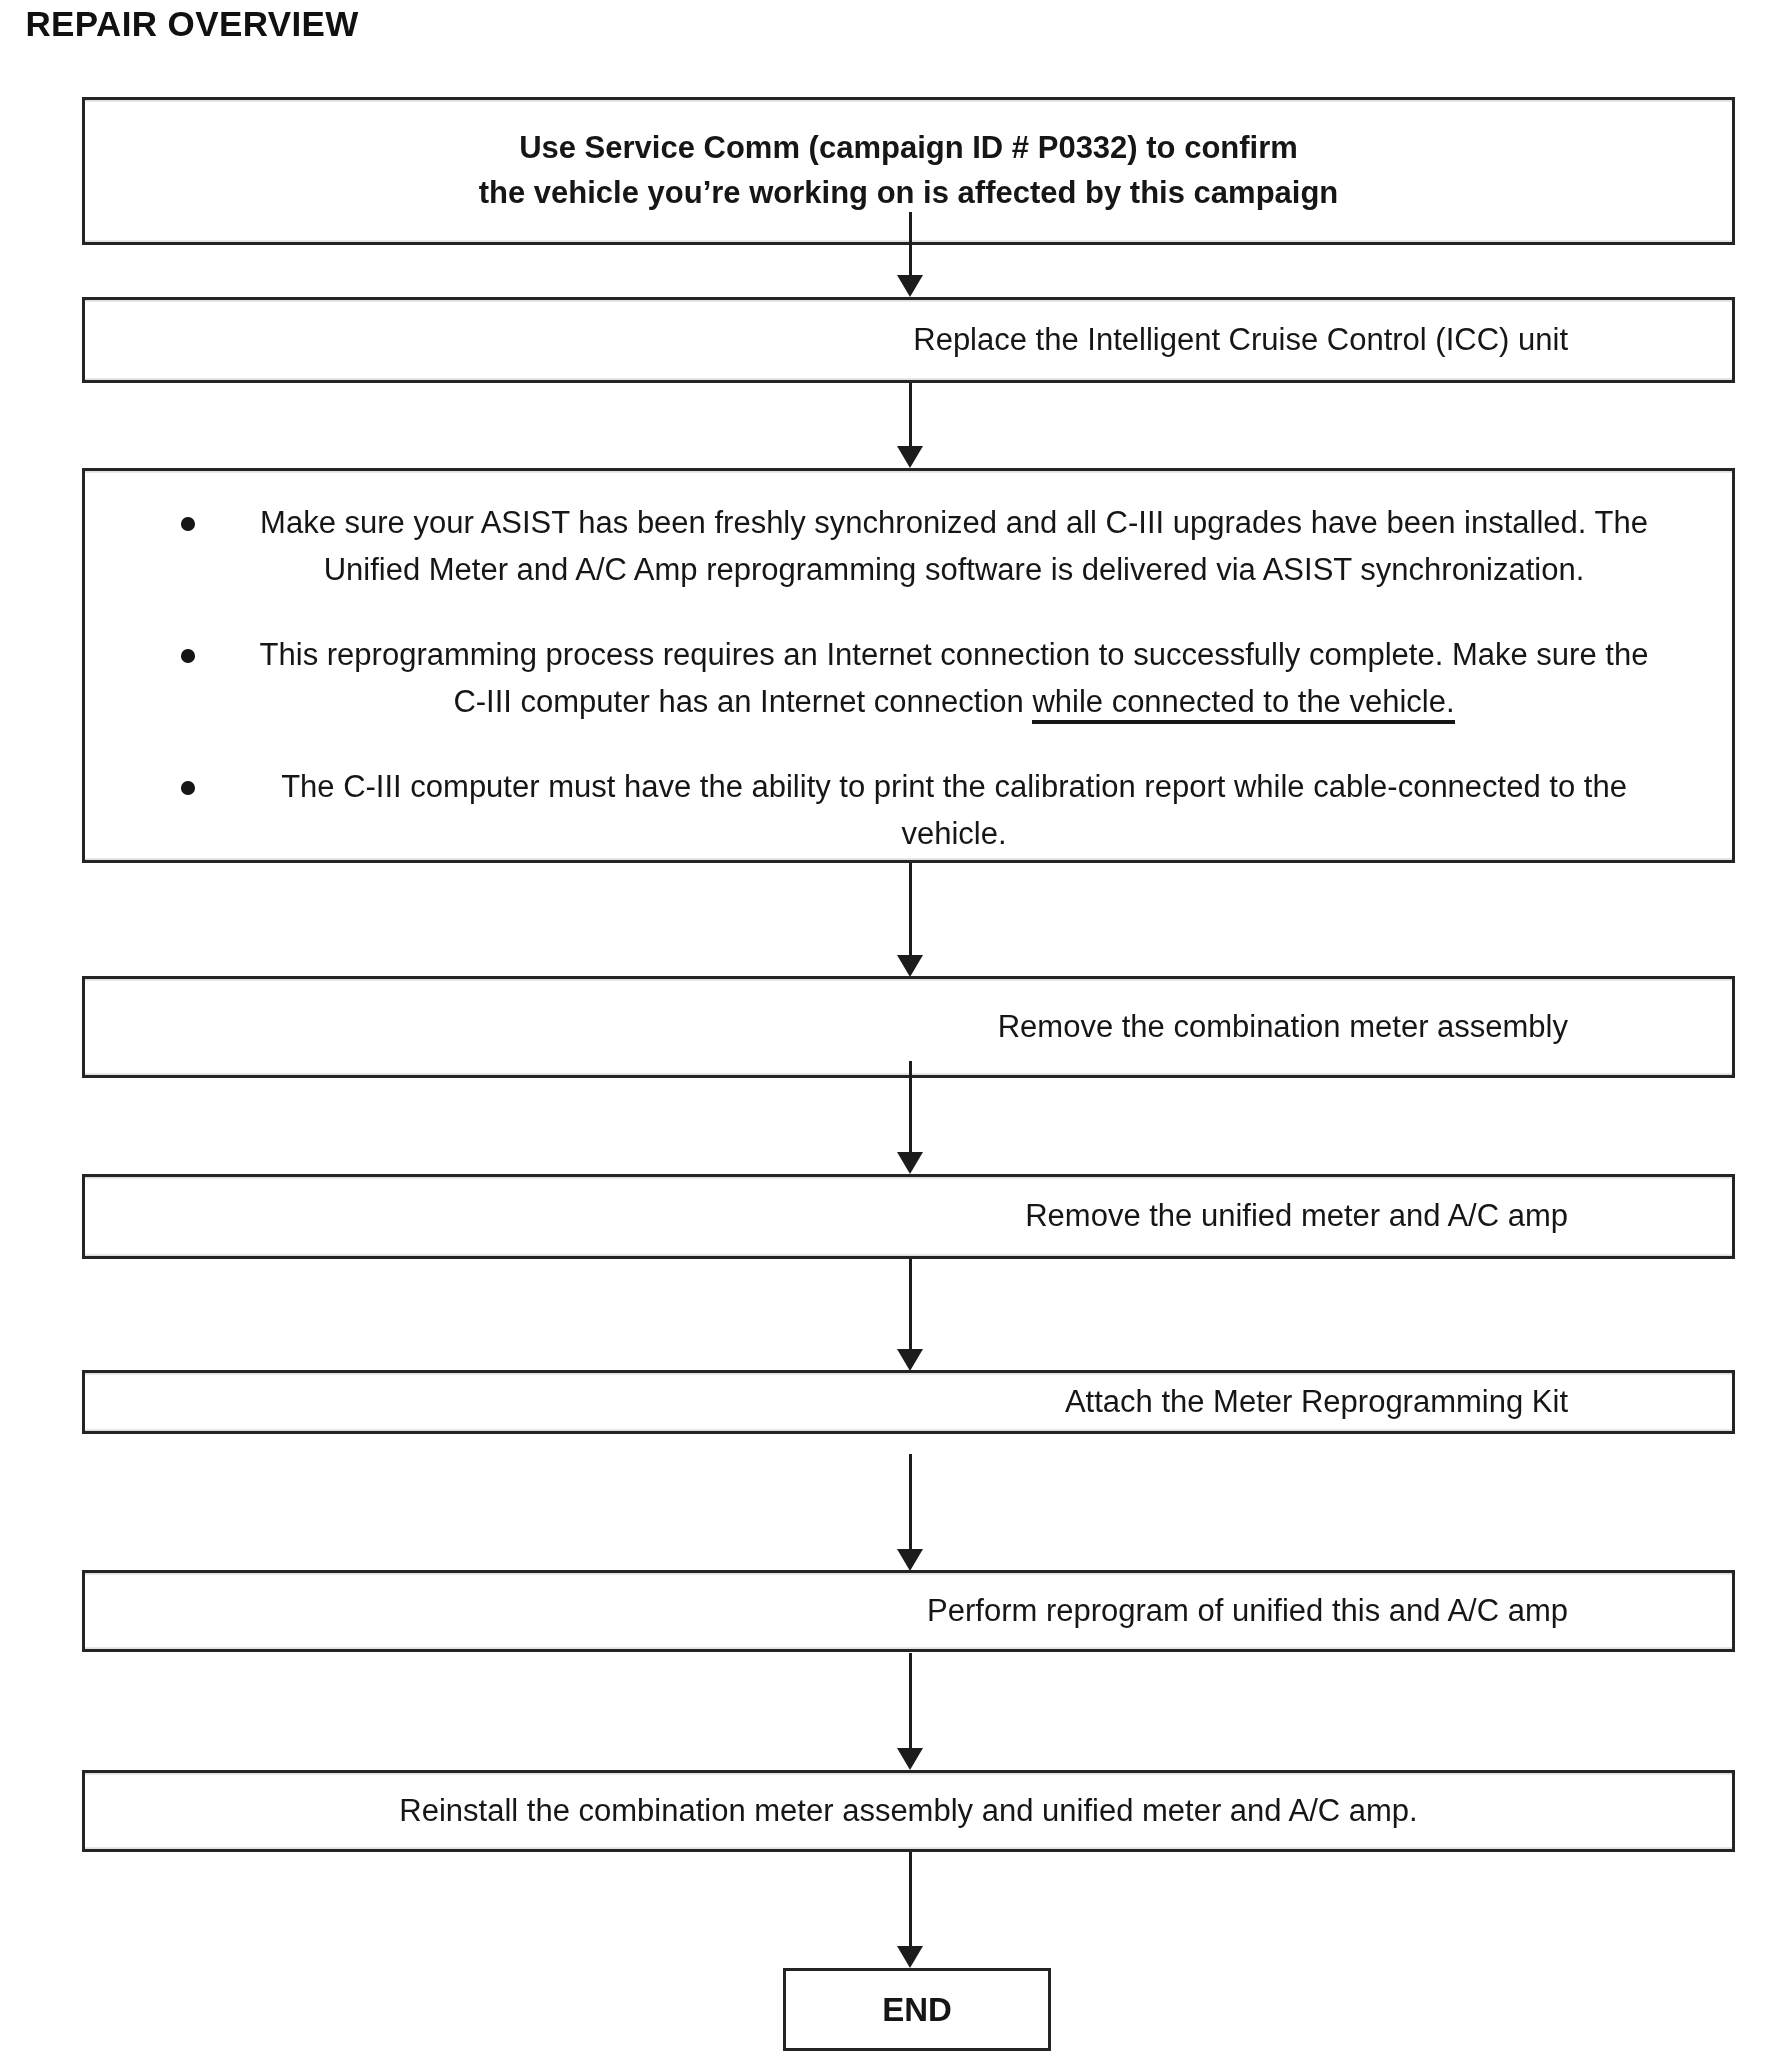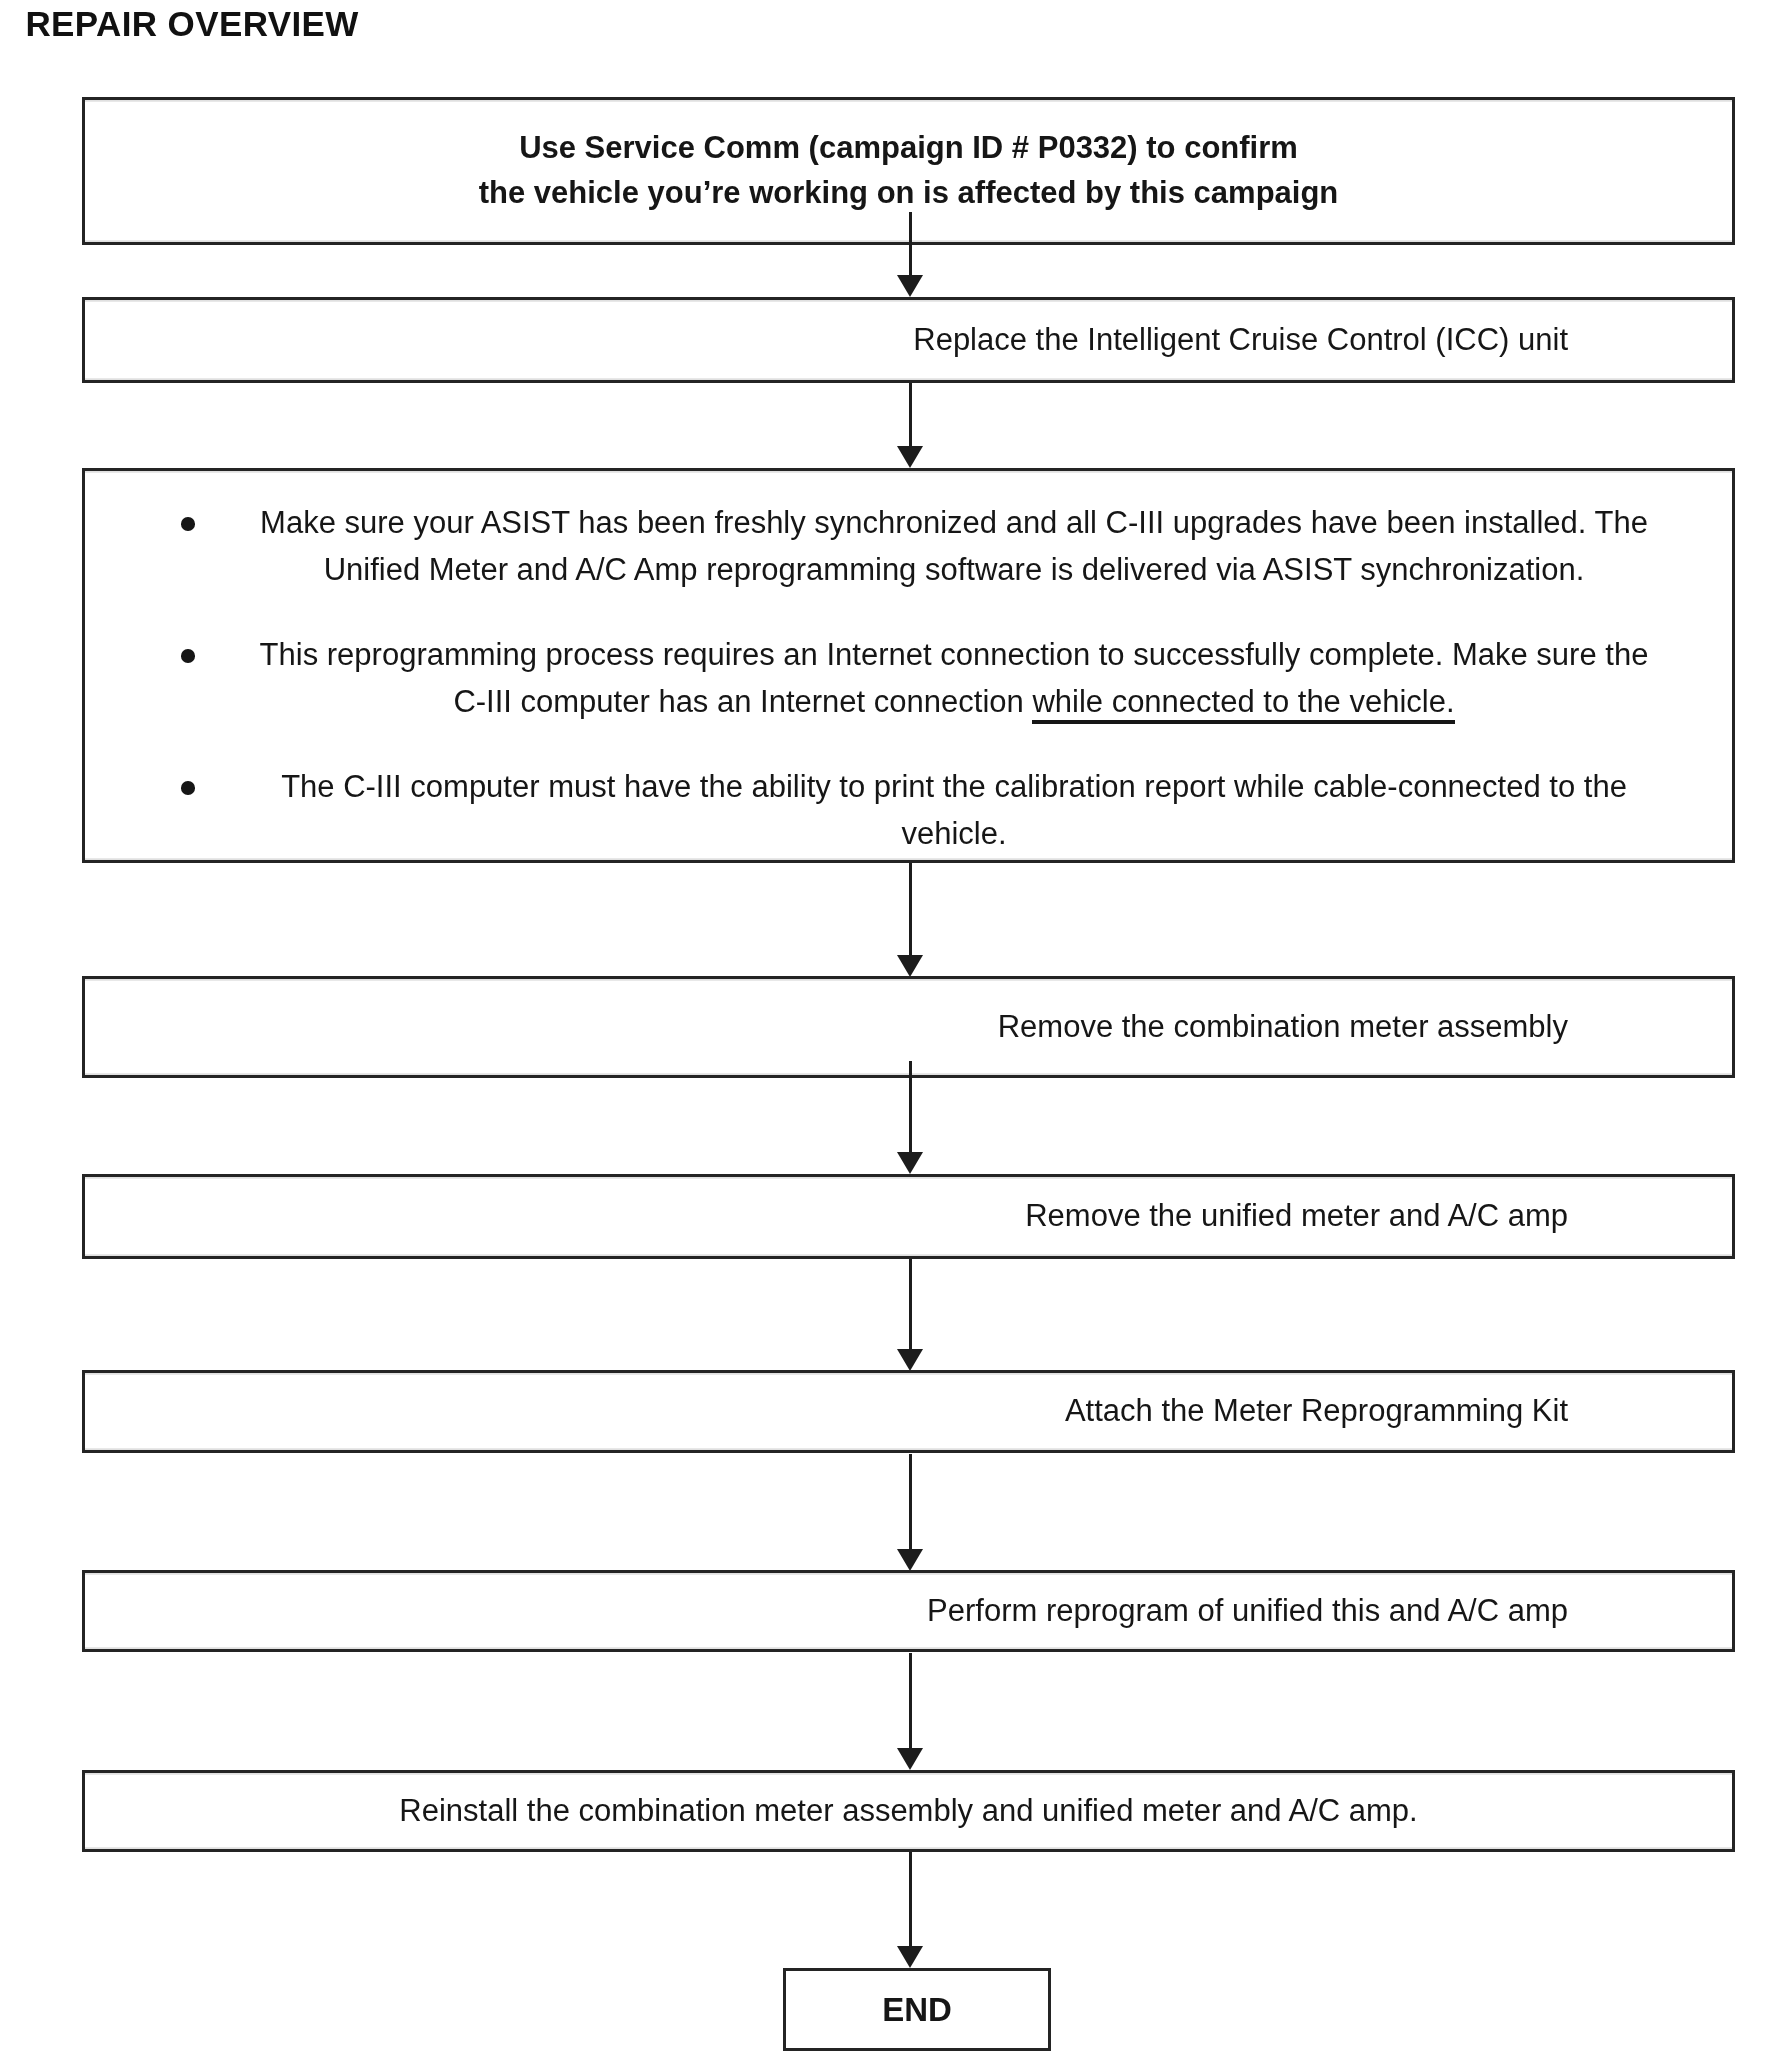--- a/index.html
+++ b/index.html
@@ -45,21 +45,21 @@
   .bold { font-weight: 700; }
   .prelines { white-space: pre-line; }
   
   .shift-left { padding-right: 164px; justify-content: flex-end; }
 
   .b1 { top: 97px;  height: 148px; }
   .b2 { top: 297px;  height: 86px; }
   .b3 { top: 468px;  height: 395px; display: block; text-align: center; }
   .b4 { top: 976px; height: 102px; }
   .b5 { top: 1174px; height: 85px; }
-  .b6 { top: 1370px; height: 83px;  }
+  .b6 { top: 1370px; height: 64px;  }
   .b7 { top: 1570px; height: 82px;  }
   .b8 { top: 1770px; height: 82px;  }
   .b-end {
     left: 783px; top: 1968px; width: 268px; height: 83px;
     font-weight: 700; font-size: 33px;
     box-shadow: none;
   }
 
   .bullets {
     list-style: none;

